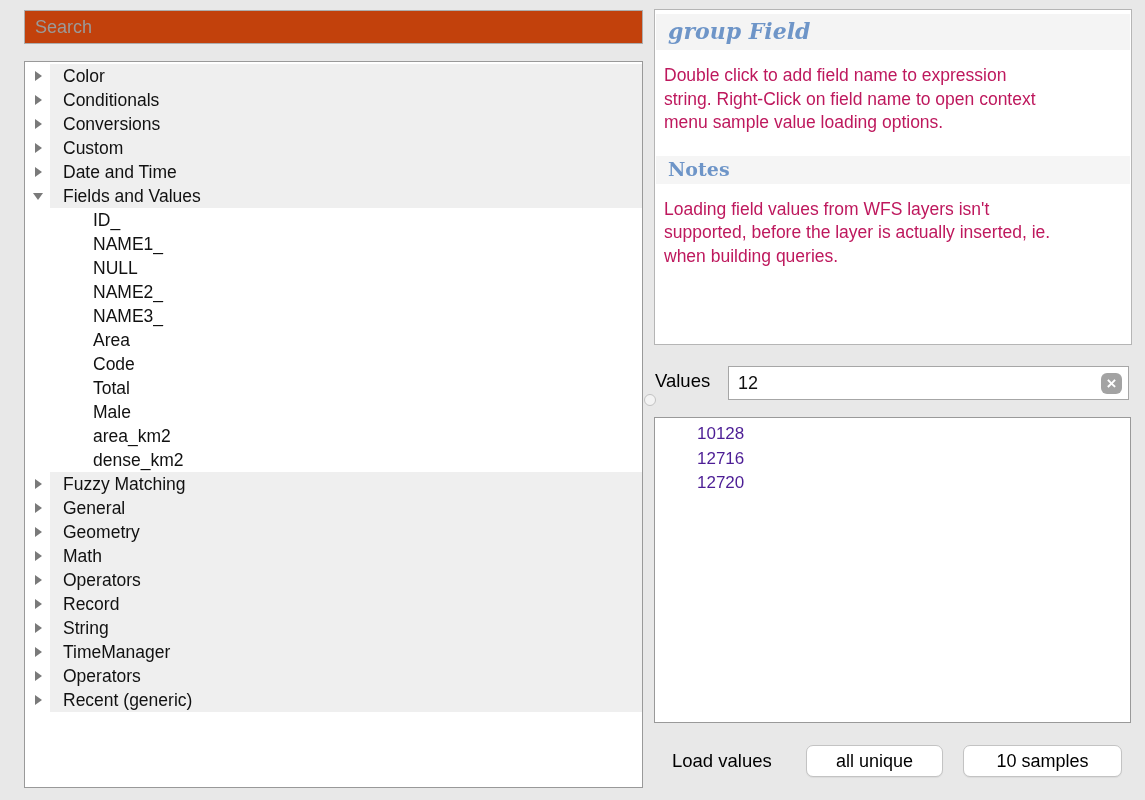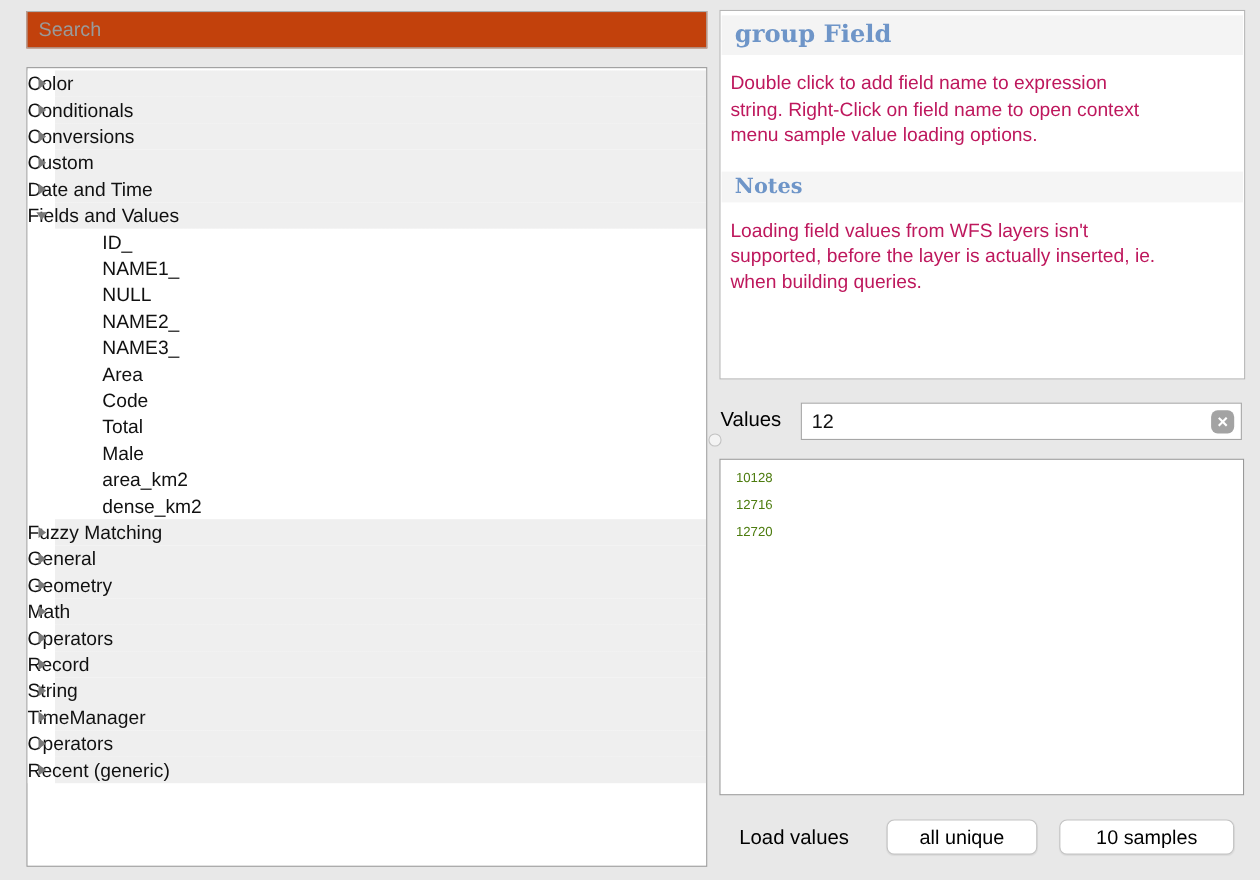--- a/index.html
+++ b/index.html
@@ -28,21 +28,21 @@
     padding-top:2px; overflow:hidden;
   }
   .trow {
     height:24px; position:relative; display:flex; align-items:center;
     font-size:17.5px; line-height:24px; white-space:nowrap;
   }
   .trow.group { background:linear-gradient(to right, #ffffff 25px, #efefef 25px); }
   .trow.field { background:#fff; }
   .trow.selected { background:#58585a; color:#fff; }
   .trow .lbl { pointer-events:none; }
-  .trow.group .lbl { }
+  .trow.group .lbl { margin-left:38px; }
   .trow.field .lbl { margin-left:68px; }
   .arrow {
     position:absolute; left:10px; top:7px; width:0; height:0;
     border-left:7px solid #7a7a7a;
     border-top:5px solid transparent;
     border-bottom:5px solid transparent;
   }
   .arrow.down {
     left:8px; top:9px;
     border-top:7px solid #7a7a7a;
@@ -53,21 +53,21 @@
 
   
   .help {
     left:654px; top:9px; width:478px; height:336px;
     border:1px solid #b5b5b5; background:#fff; overflow:hidden;
   }
   .help-h1 {
     margin:4px 1px 0 1px; padding:4px 10px 6px 12px;
     background:#f4f4f4;
     font-family:"DejaVu Serif", serif; font-weight:bold;
-    font-size:22px; color:#6e95c8;
+    font-size:22px; color:#6e95c8;font-style:italic;
   }
   .help-p {
     margin:14px 10px 0 9px;
     font-size:17.5px; line-height:23.5px; color:#be185d;
     white-space:pre-line;
   }
   .help-h2 {
     margin:21px 1px 0 1px; padding:2px 10px 4px 12px;
     background:#f5f5f5;
     font-family:"DejaVu Serif", serif; font-weight:bold;
@@ -100,21 +100,21 @@
     font-size:17px; font-weight:bold; line-height:1;
     cursor:pointer; user-select:none;
   }
 
   .values-list {
     left:654px; top:417px; width:477px; height:306px;
     border:1px solid #999; background:#fff;
     padding:4px 0; overflow:hidden;
   }
   .vitem {
-    font-size:12px; line-height:24.5px; padding:0 14px; color:#4d7c0f;
+    font-size:17px; line-height:24.5px; padding:0 14px; color:#4c1d95;margin-left:28px;
   }
 
   .footer-row { left:653px; top:744px; width:480px; height:36px; }
   .load-values { position:absolute; left:19px; top:6px; font-size:18.5px; color:#000; }
   .btn {
     position:absolute; top:1px; height:32px;
     background:#fff; border:1px solid #c3c3c3; border-radius:7px;
     font-family:"Liberation Sans", sans-serif;
     font-size:18px; color:#000; box-shadow:0 1px 1px rgba(0,0,0,0.06);
   }

